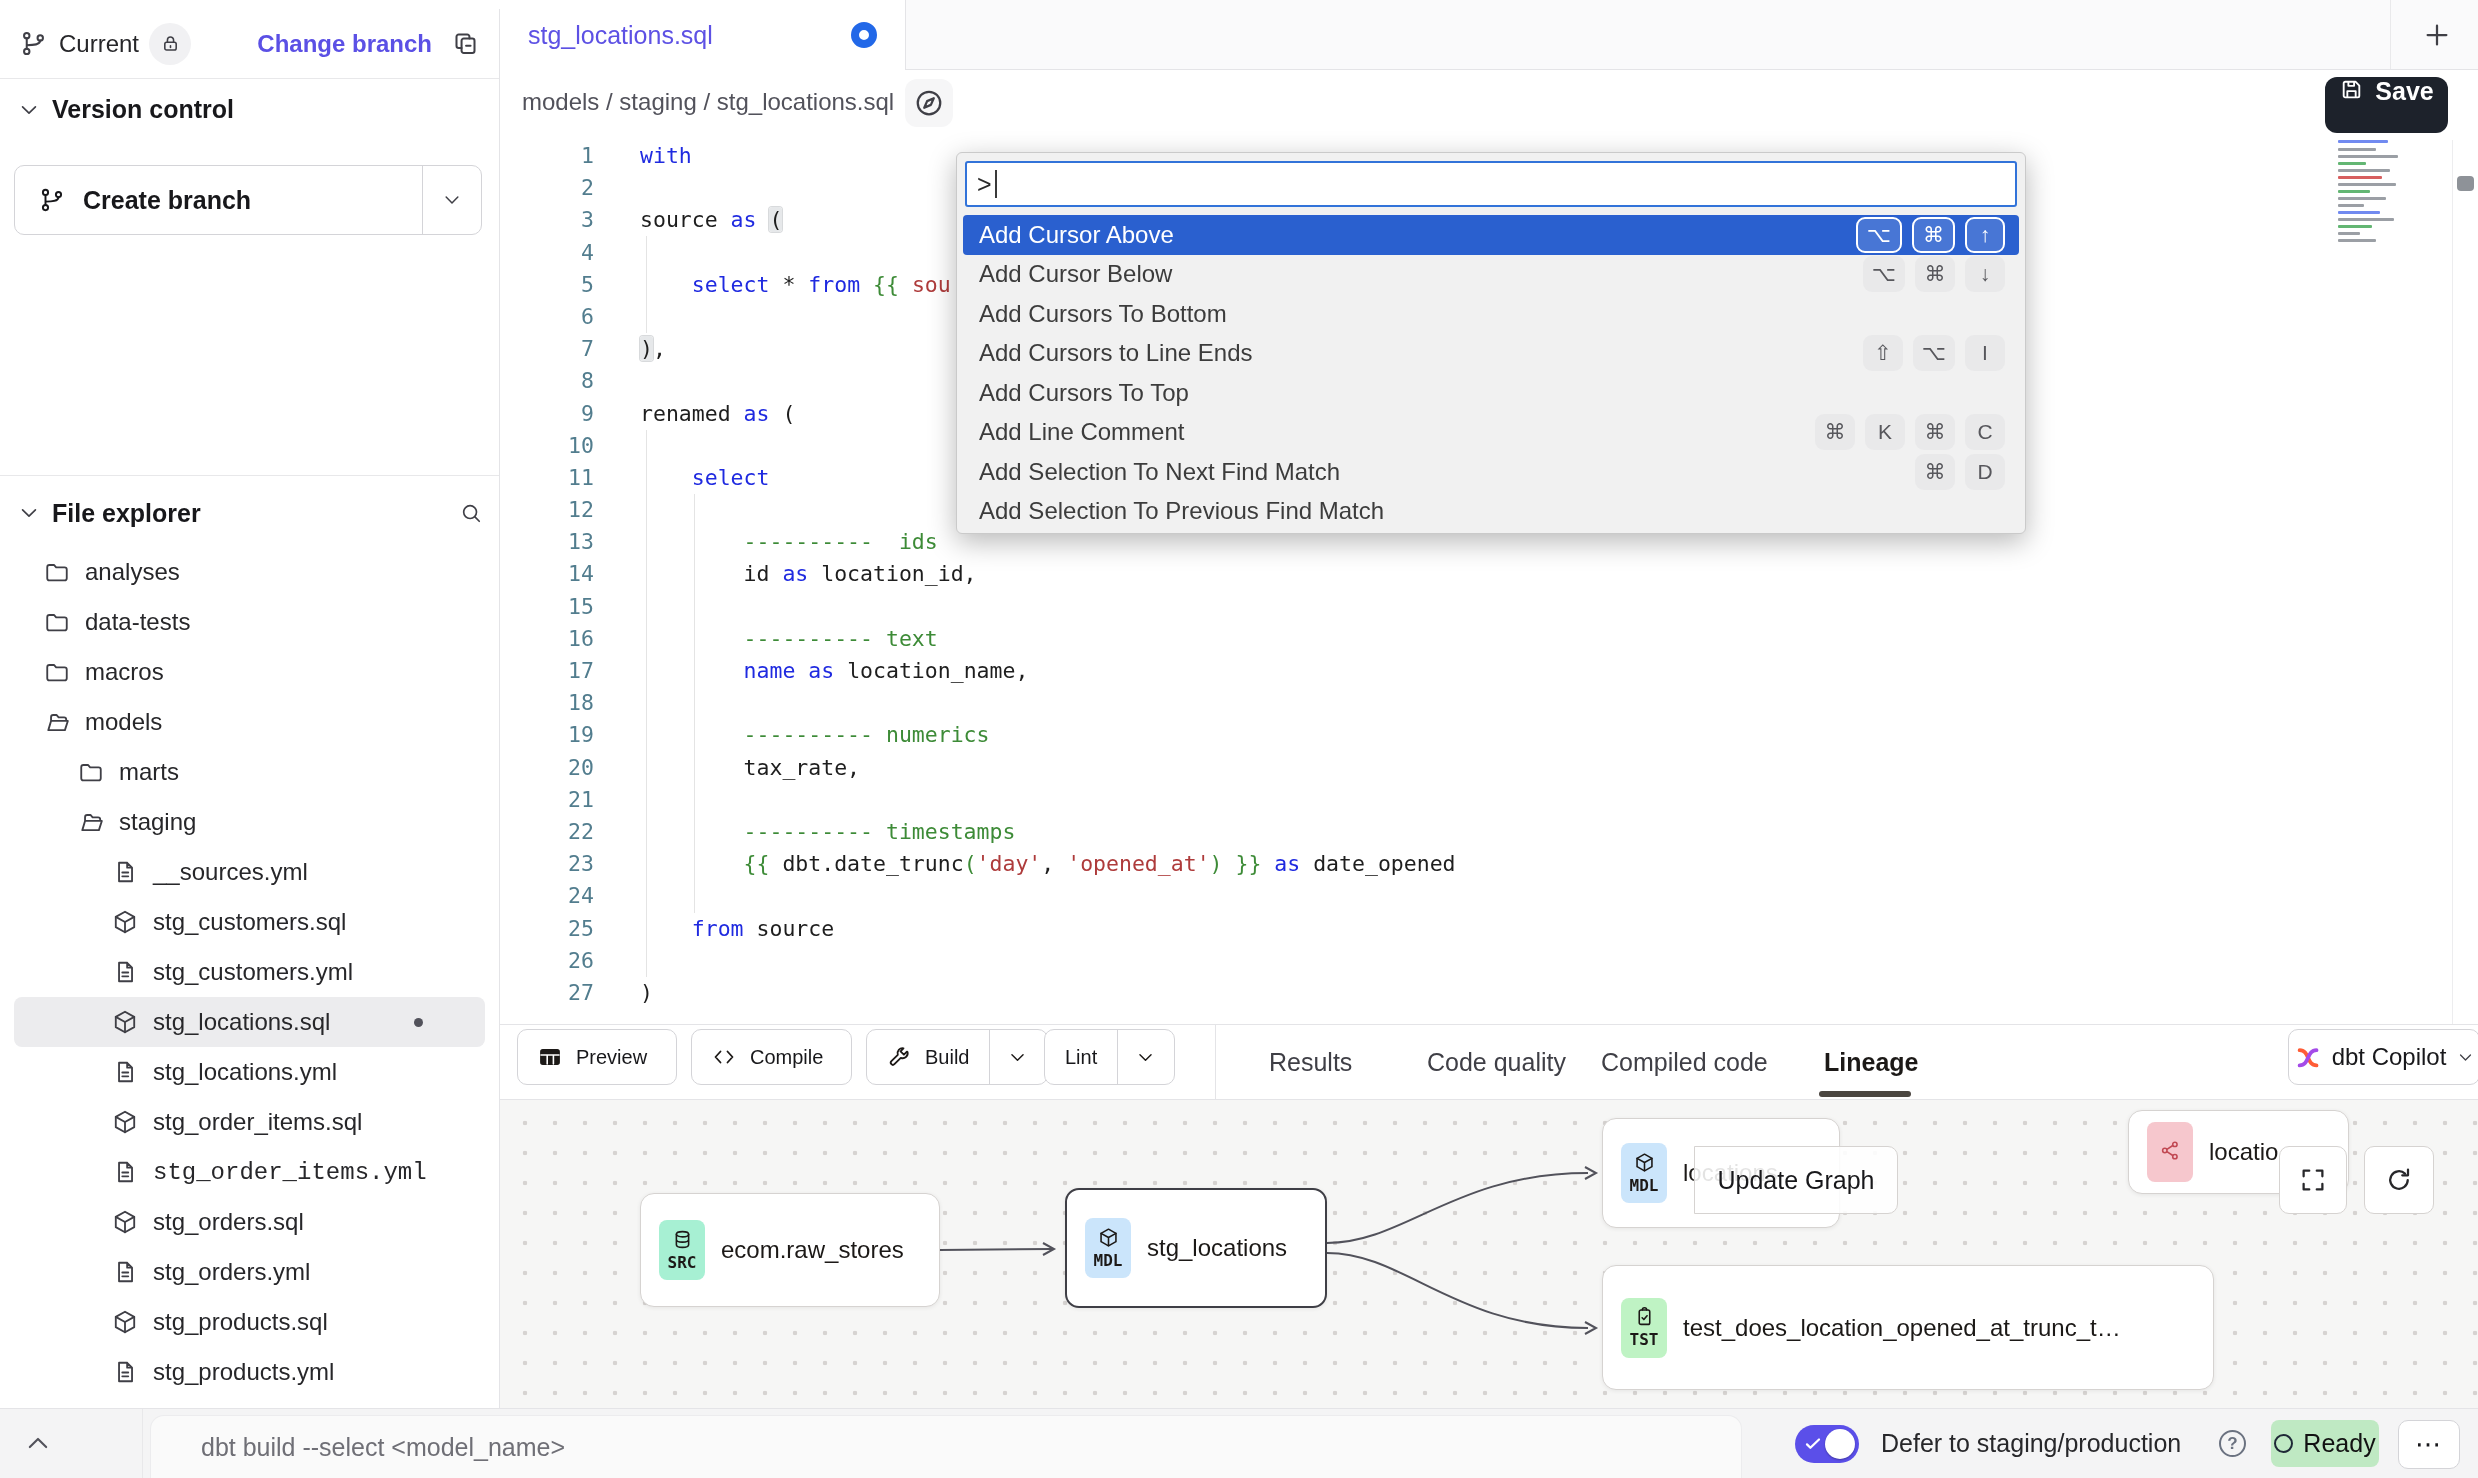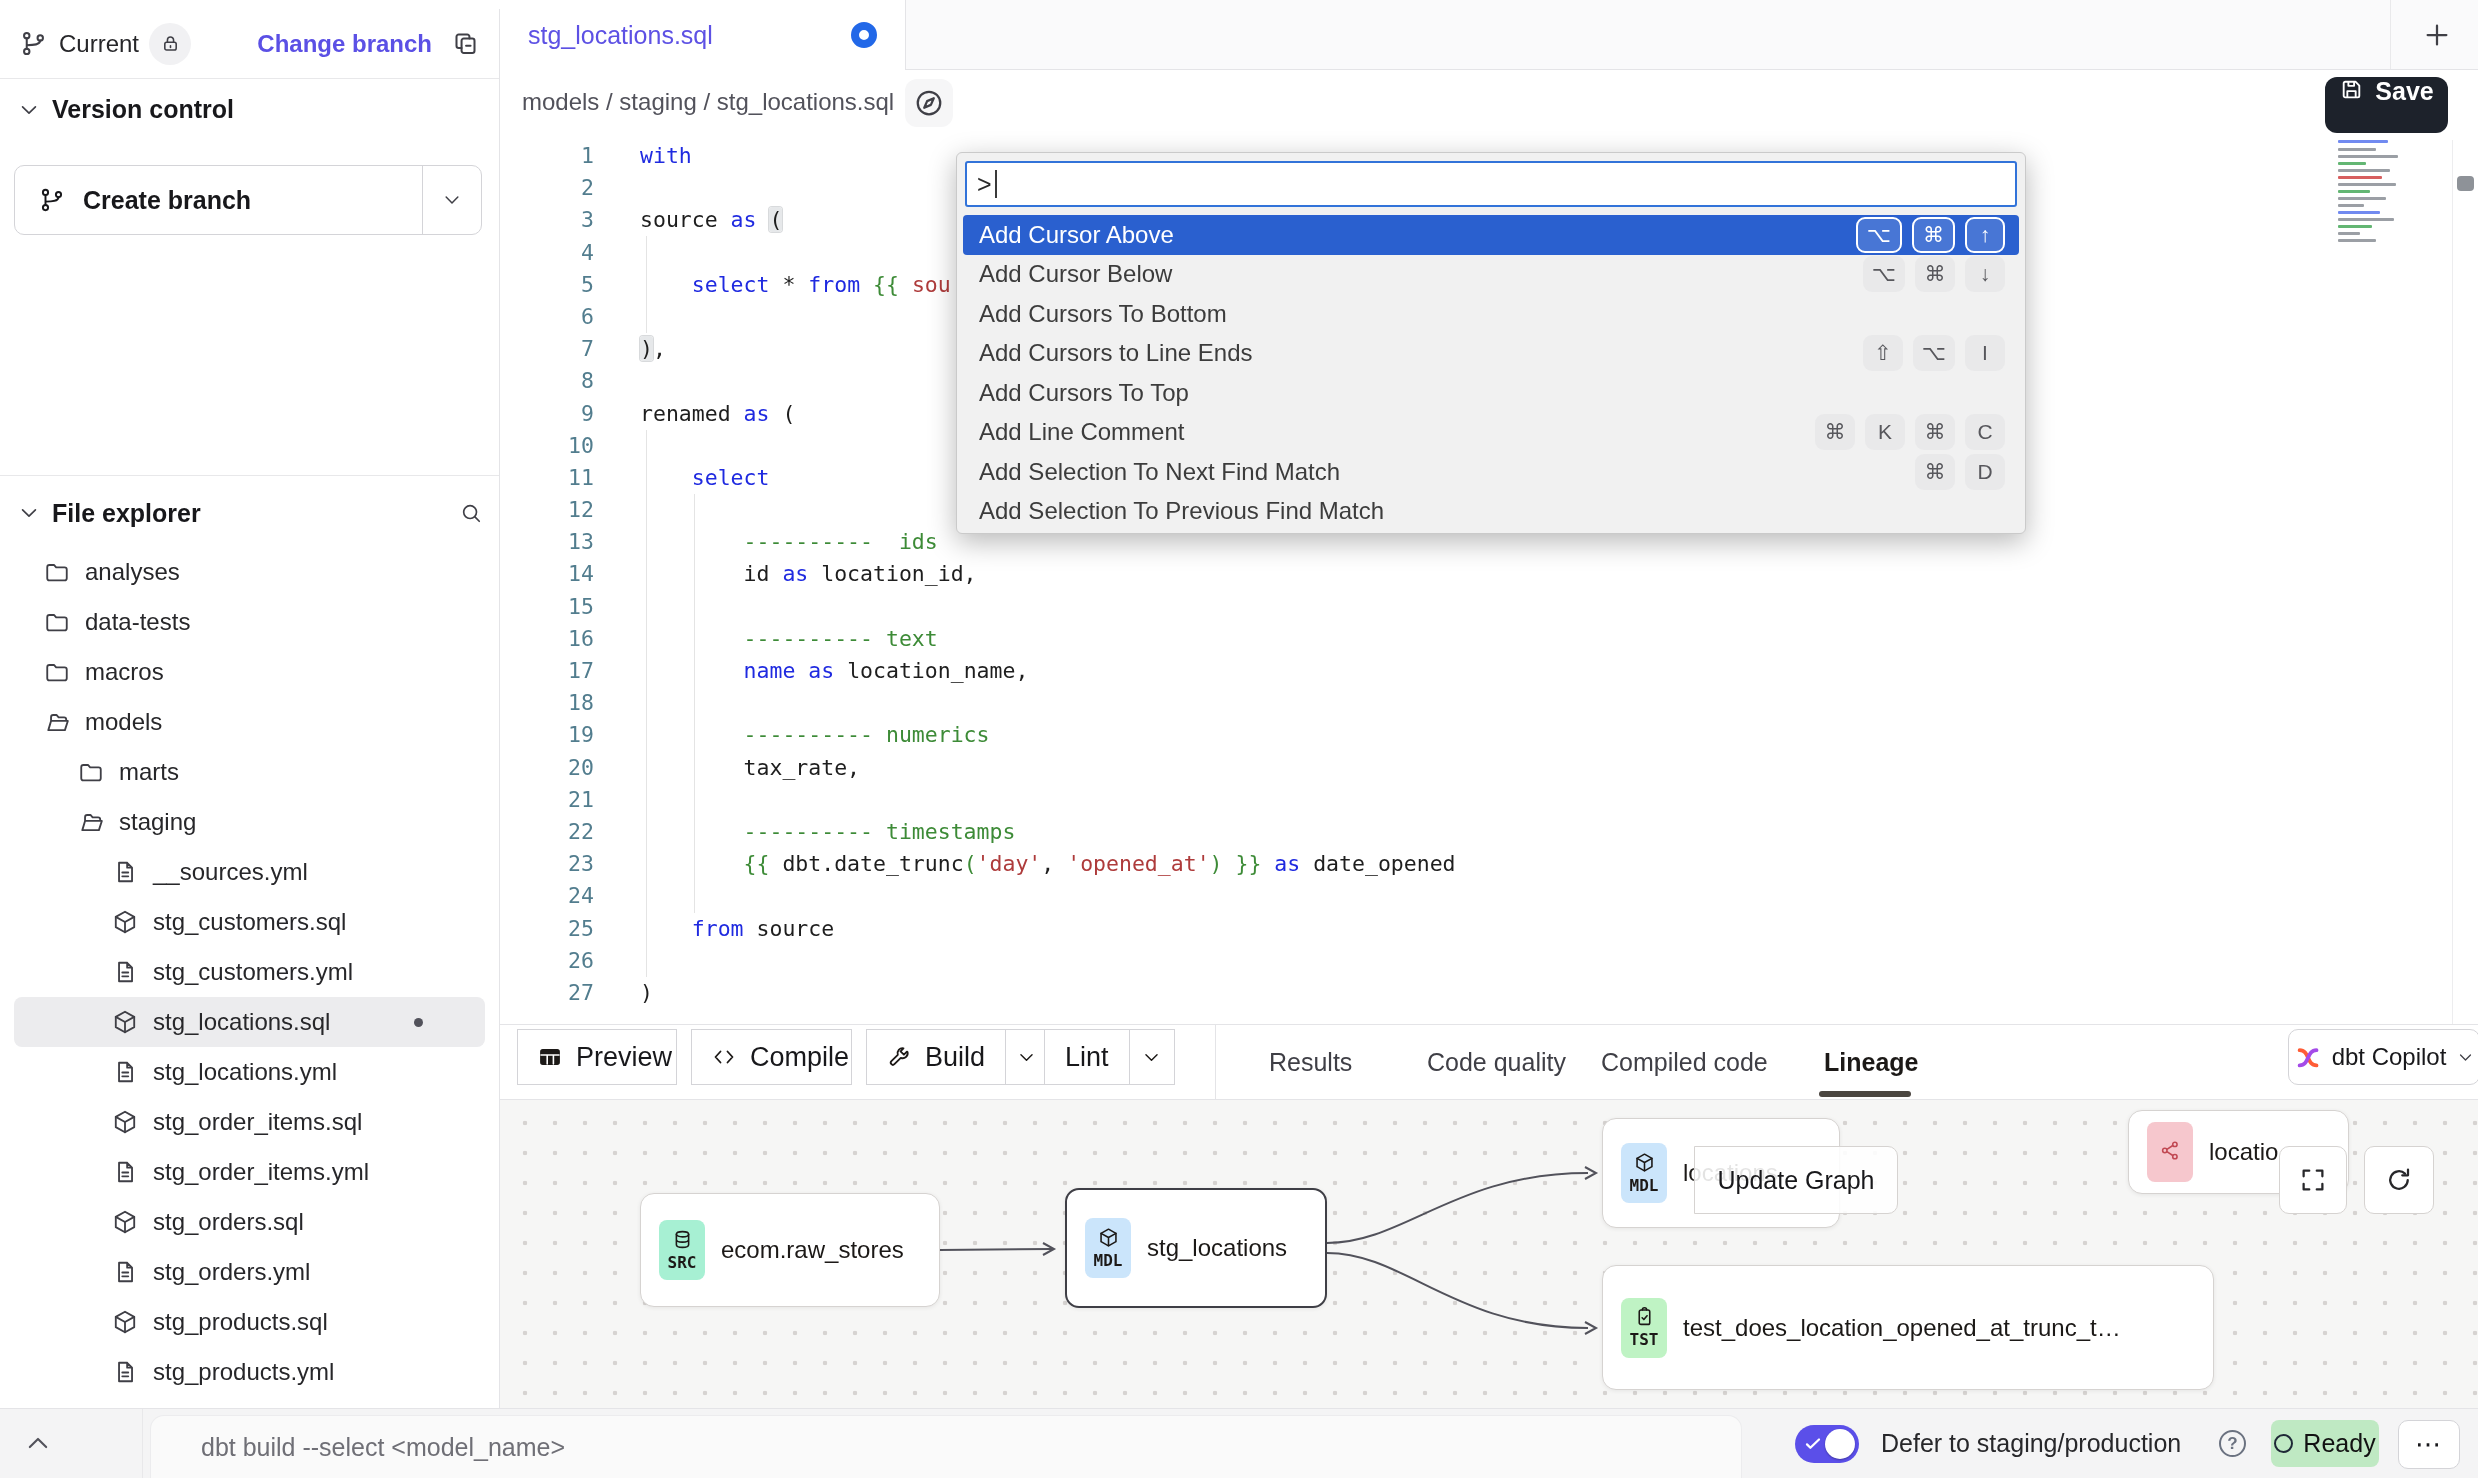--- a/index.html
+++ b/index.html
@@ -72,21 +72,21 @@
   #pcaret{width:2px;height:28px;background:#3A3A3A;margin-left:3px;}
   #plist{margin-top:2px;}
   .prow{height:39.5px;display:flex;align-items:center;padding:0 14px 0 16px;font-size:24px;color:#3C3C3C;margin:0 6px;border-radius:4px;cursor:pointer;}
   .prow.sel{background:#2A60CF;color:#fff;}
   .pkeys{margin-left:auto;display:flex;gap:10px;align-items:center;}
   .kbd{min-width:40px;height:36px;padding:0 9px;border-radius:9px;background:#E9E9EA;color:#57575C;display:flex;align-items:center;justify-content:center;font-size:21px;box-sizing:border-box;}
   .prow.sel .kbd{background:rgba(255,255,255,.14);border:2px solid #fff;color:#fff;}
 
   
   #panel-toolbar{position:absolute;left:500px;top:1024px;width:1978px;height:76px;background:#fff;border-top:1px solid #E4E4E7;border-bottom:1px solid #E4E4E7;box-sizing:border-box;}
-  .tbtn{position:absolute;top:4px;height:56px;border:1px solid #D4D4D8;border-radius:0;background:#fff;display:flex;align-items:center;font-size:27px;font-weight:500;color:#18181B;box-sizing:border-box;cursor:pointer;}
+  .tbtn{position:absolute;top:4px;height:56px;border:1px solid #D4D4D8;border-radius:10px;background:#fff;display:flex;align-items:center;font-size:20px;font-weight:500;color:#18181B;box-sizing:border-box;cursor:pointer;}
   .tbtn .lab{display:flex;align-items:center;gap:14px;padding:0 20px;height:100%;}
   .tbtn .ic{width:24px;height:24px;color:#1C1917;}
   .split-chev{width:54px;height:100%;border-left:1px solid #D4D4D8;display:flex;align-items:center;justify-content:center;color:#3F3F46;cursor:pointer;}
   .split-chev .ic{width:19px;height:19px;}
   #btn-preview{left:17px;width:160px;}
   #btn-compile{left:191px;width:161px;}
   #btn-build{left:366px;width:182px;}
   #btn-lint{left:544px;width:131px;}
   #tdiv{position:absolute;left:715px;top:0;width:1px;height:74px;background:#E4E4E7;}
   .ptab{position:absolute;top:0;height:74px;display:flex;align-items:center;font-size:25px;color:#3F3F46;cursor:pointer;}
@@ -310,21 +310,21 @@
         </div>
         <div class="fitem" style="padding-left: 98px;">
           <span class="fic">
             <svg viewBox="0 0 24 24">
               <path d="M12 2.5 L20.5 7.25 V16.75 L12 21.5 L3.5 16.75 V7.25 Z"></path>
               <path d="M3.5 7.25 L12 12 L20.5 7.25 M12 12 V21.5"></path>
             </svg>
           </span>
           <span>stg_order_items.sql</span>
         </div>
-        <div class="fitem" style="padding-left: 98px;">
+        <div class="fitem" style="padding-left: 98px; font-family: Liberation Mono, monospace;">
           <span class="fic">
             <svg viewBox="0 0 24 24">
               <path d="M6.5 3.5 h7.5 l4.5 4.5 v12.5 H6.5 Z M14 3.5 V8 h4.5"></path>
               <path d="M9.5 12.5 h5.5 M9.5 16 h5.5"></path>
             </svg>
           </span>
           <span>stg_order_items.yml</span>
         </div>
         <div class="fitem" style="padding-left: 98px;">
           <span class="fic">

